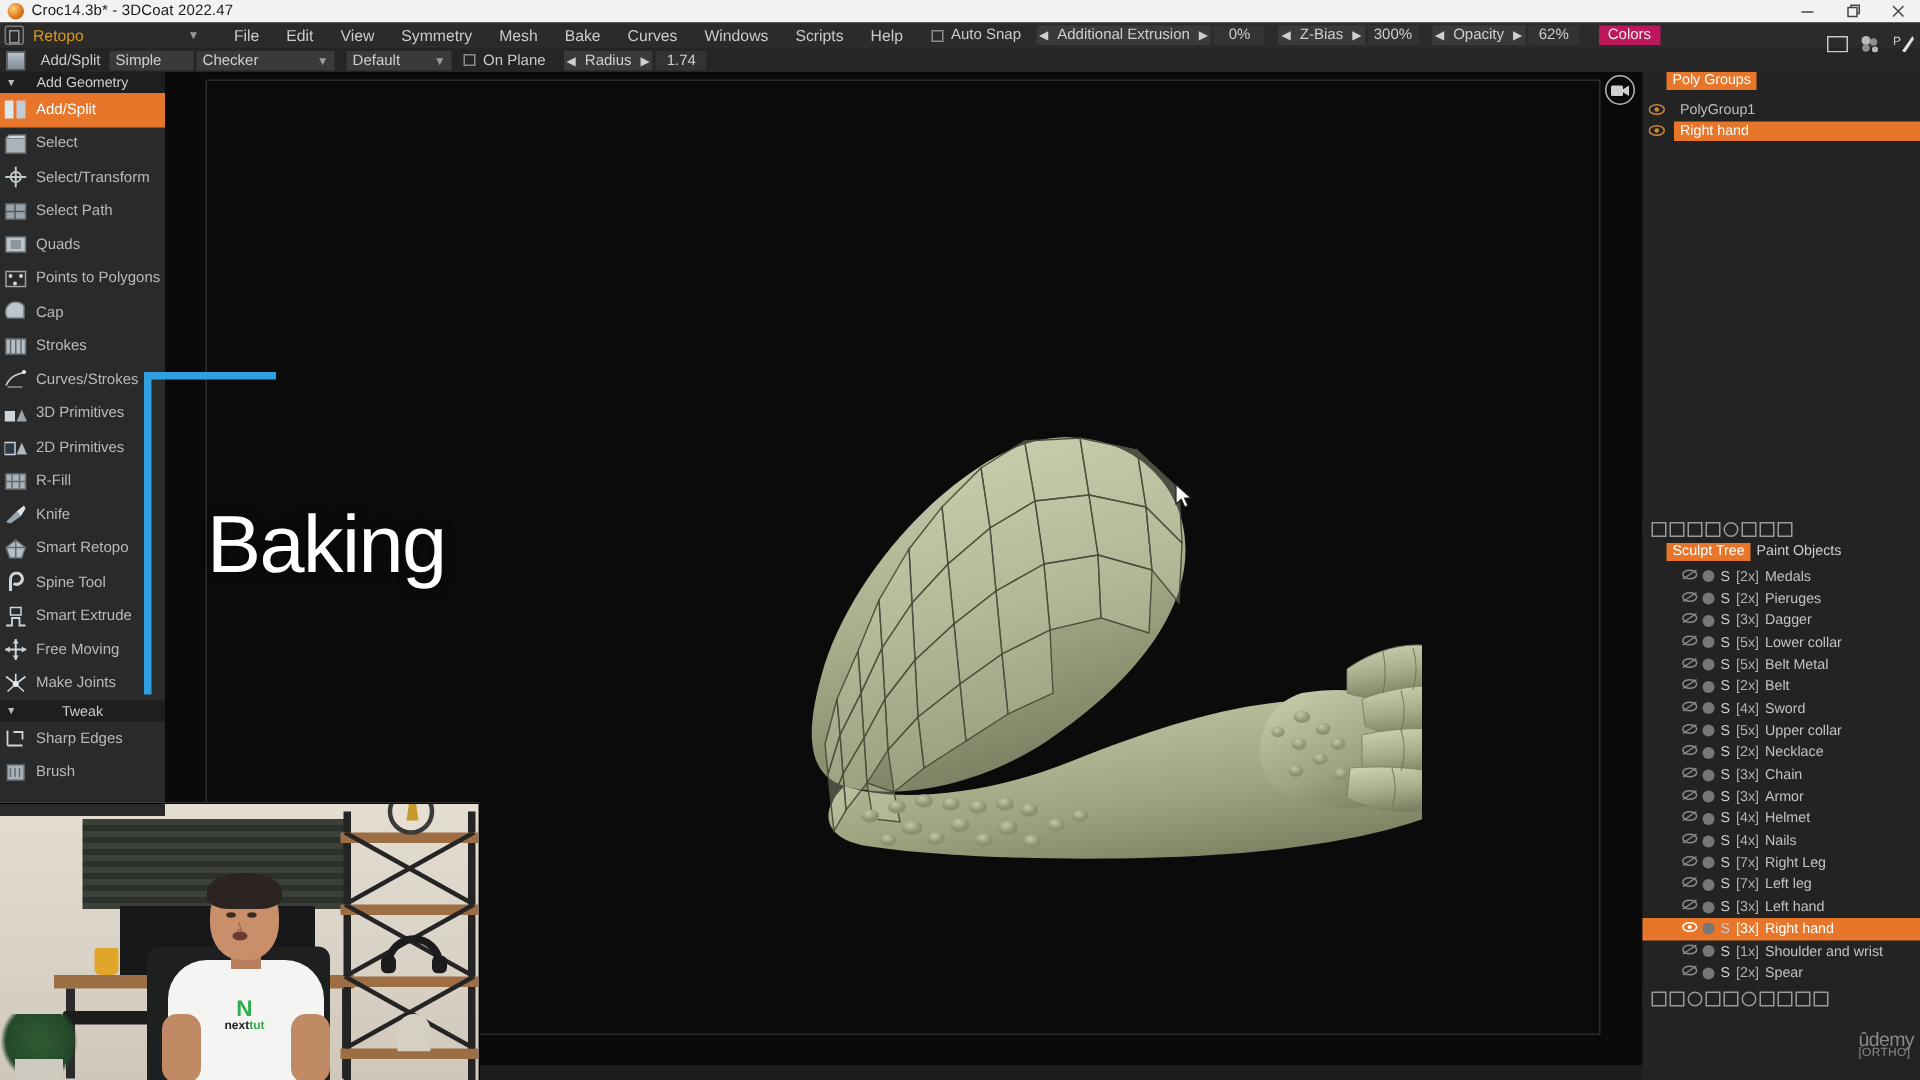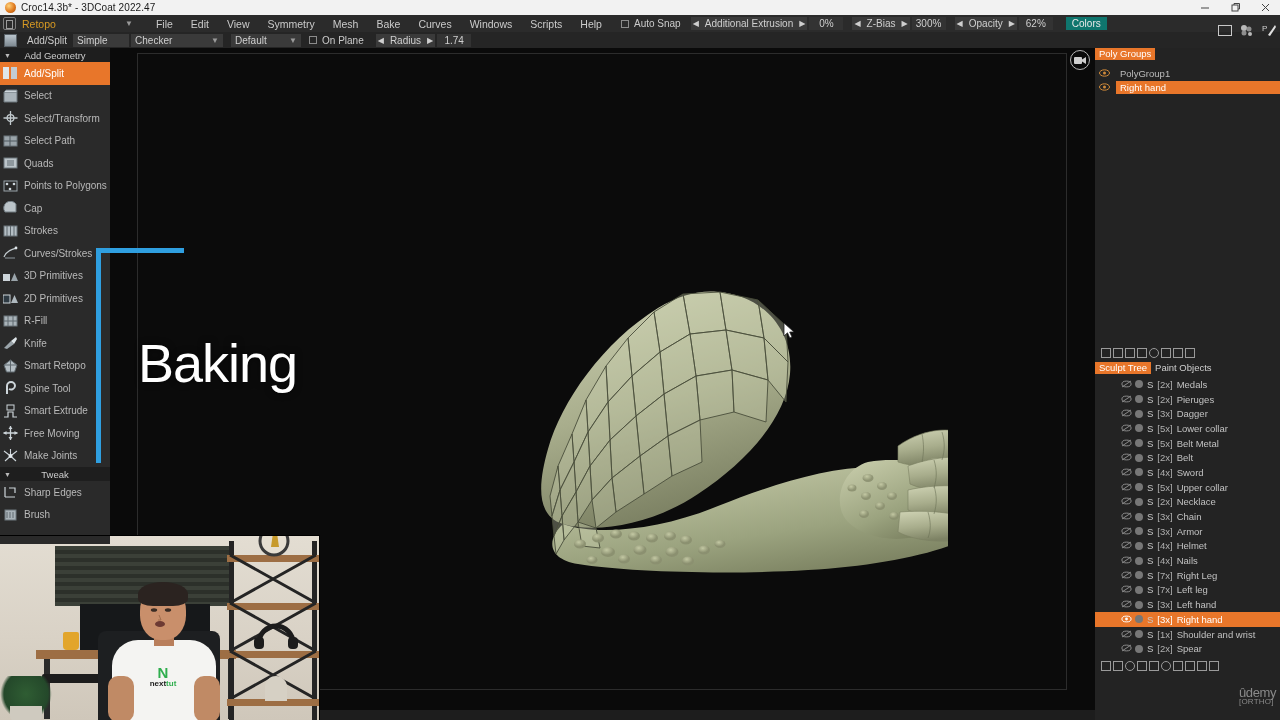--- a/index.html
+++ b/index.html
@@ -58,21 +58,21 @@
     display: flex; align-items: center; background: #3a3a3a; height: 13px;
     font-size: 10px; color: #cfcfcf; margin-right: 2px;
   }
   .slider-pill .lbl { padding: 16px 4px; }
   .arr { color:#cfcfcf; font-size:8px; padding: 0 2px;}
   .val-box {
     background: #333; color: #cfcfcf; font-size: 10px; min-width: 34px;
     text-align: center; height: 13px; line-height: 13px; margin-right: 9px;
   }
   .colors-btn {
-    background: #0f766e; color: #e8e8e8; font-size: 10px; padding: 1px 6px;
+    background: #be185d; color: #e8e8e8; font-size: 10px; padding: 1px 6px;
     margin-left: 4px;
   }
 
   
   .optbar {
     position: absolute; top: 32px; left: 0; width: 1280px; height: 16px;
     background: #252525; display: flex; align-items: center; font-size: 10px;
     color: #cbcbcb;
   }
   .opt-icon { width: 13px; height: 13px; margin: 0 4px 0 4px; position: relative; }
@@ -147,21 +147,21 @@
   }
   .cam-badge {
     position: absolute; left: 1070px; top: 50px; width: 20px; height: 20px;
     border-radius: 50%; border: 1px solid #b5b5b5; display: flex;
     align-items: center; justify-content: center;
   }
   .tabrow { display: flex; height: 12px; align-items: stretch; }
   .tab {
     font-size: 9.5px; color: #cfcfcf; padding: 0 4px; line-height: 12px;
   }
-  .tab.active { background: #e8762a; color: #fff; }
+  .tab.active { background: #e8762a; color: #fff; margin-left: 16px; }
   .pg-row {
     height: 14px; display: flex; align-items: center; font-size: 9.5px;
     color: #bdbdbd; padding-left: 4px;
   }
   .pg-row .name {
     margin-left: 6px; flex: 1; height: 13px; line-height: 13px; padding-left: 4px;
   }
   .pg-row.sel .name { background: #e8762a; color: #fff; }
   .eye { width: 11px; height: 9px; display:flex; align-items:center; }
 

